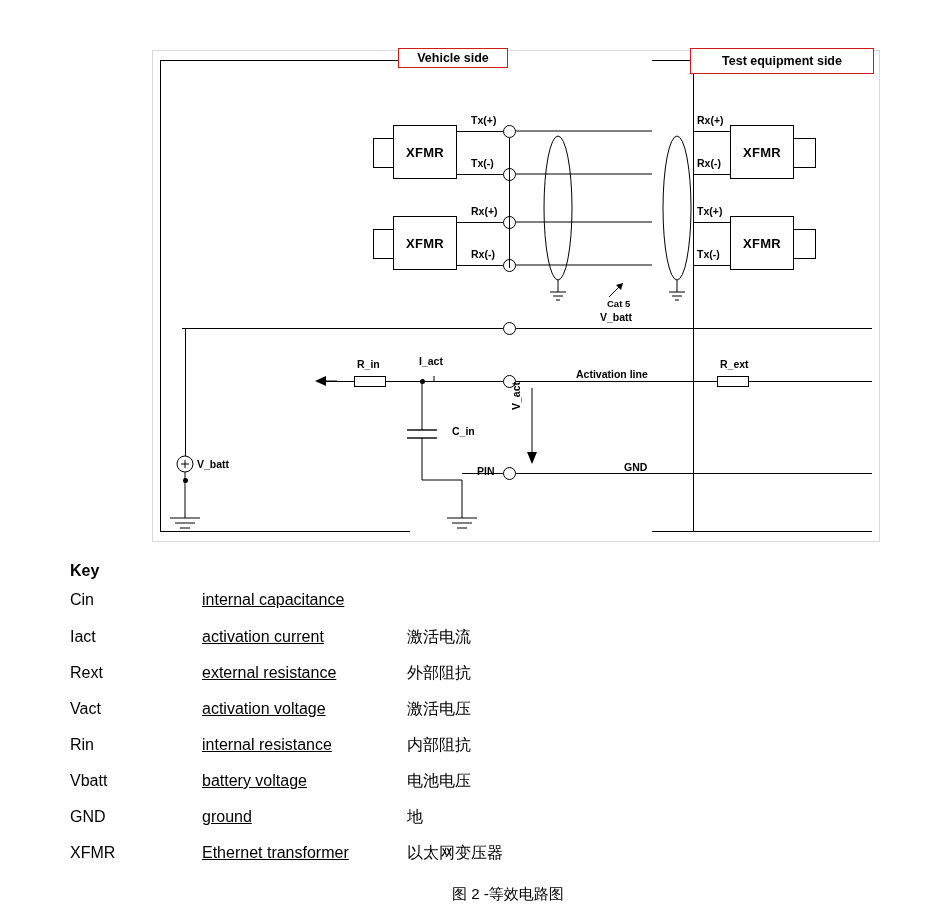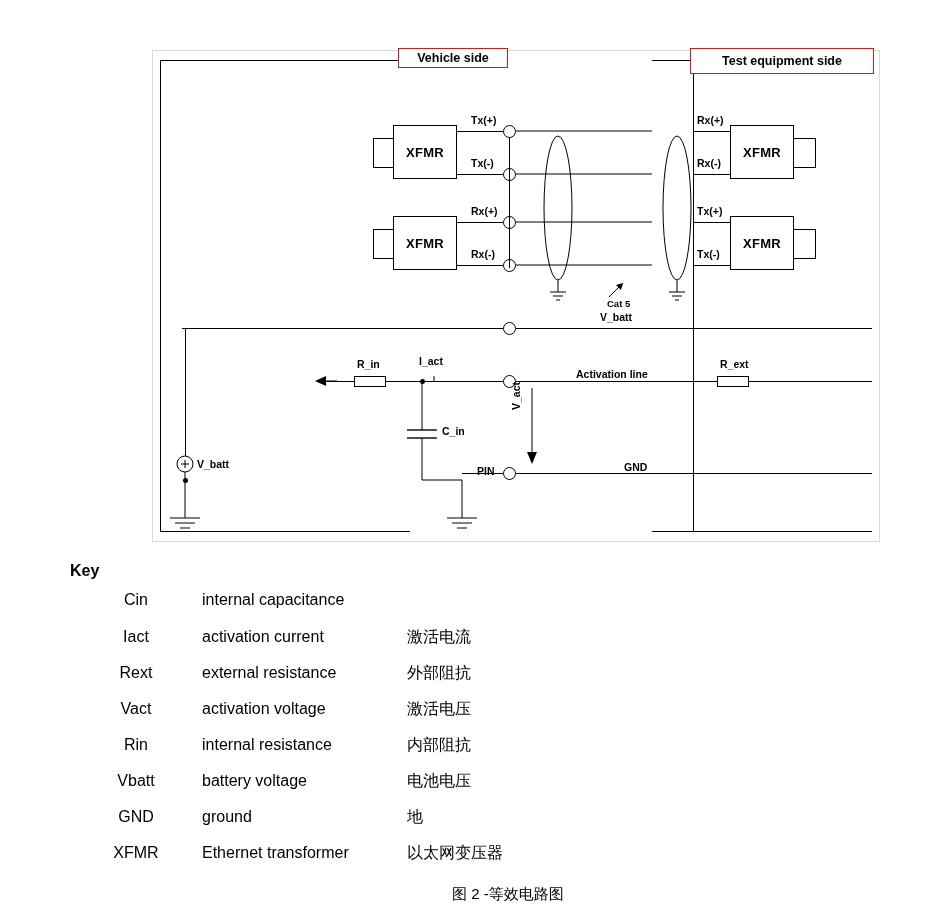--- a/index.html
+++ b/index.html
@@ -115,22 +115,22 @@
     font-size: 16px;
     font-weight: bold;
     margin-bottom: 11px;
   }
   .key-row {
     display: flex;
     align-items: baseline;
     height: 36px;
     font-size: 16px;
   }
-  .key-sym { width: 132px; text-align: center; }
-  .key-en  { width: 205px; }
+  .key-sym { width: 132px; }
+  .key-en  { width: 205px; text-decoration: underline; }
   .key-zh  { width: 260px; }
 
   #caption {
     position: absolute;
     left: 452px;
     top: 885px;
     font-size: 15px;
   }
 </style>
 </head>
@@ -306,21 +306,21 @@
     <line x1="270" y1="331" x2="270" y2="380" stroke="#000" stroke-width="1"></line>
     <line x1="270" y1="388" x2="270" y2="430" stroke="#000" stroke-width="1"></line>
     <line x1="270" y1="430" x2="310" y2="430" stroke="#000" stroke-width="1"></line>
 
     <line x1="33" y1="406" x2="33" y2="278" stroke="#000" stroke-width="0"></line>
   </svg>
 
   <div class="txt" style="left:267px; top:305px;">
     <span>I_act</span>
   </div>
-  <div class="txt" style="left:290px; top:375px;">
+  <div class="txt" style="left:300px; top:375px;">
     <span>C_in</span>
   </div>
   <div class="txt" style="left:358px; top:360px; transform:rotate(-90deg); transform-origin:left top;">
     <span>V_act</span>
   </div>
   <div class="txt" style="left:45px; top:408px;">
     <span>V_batt</span>
   </div>
 
   <div class="dot" style="left:268px; top:329px;"></div>

